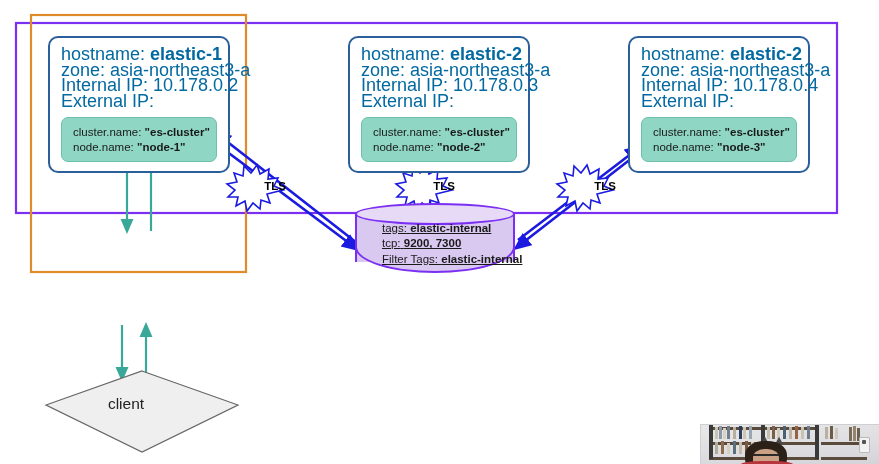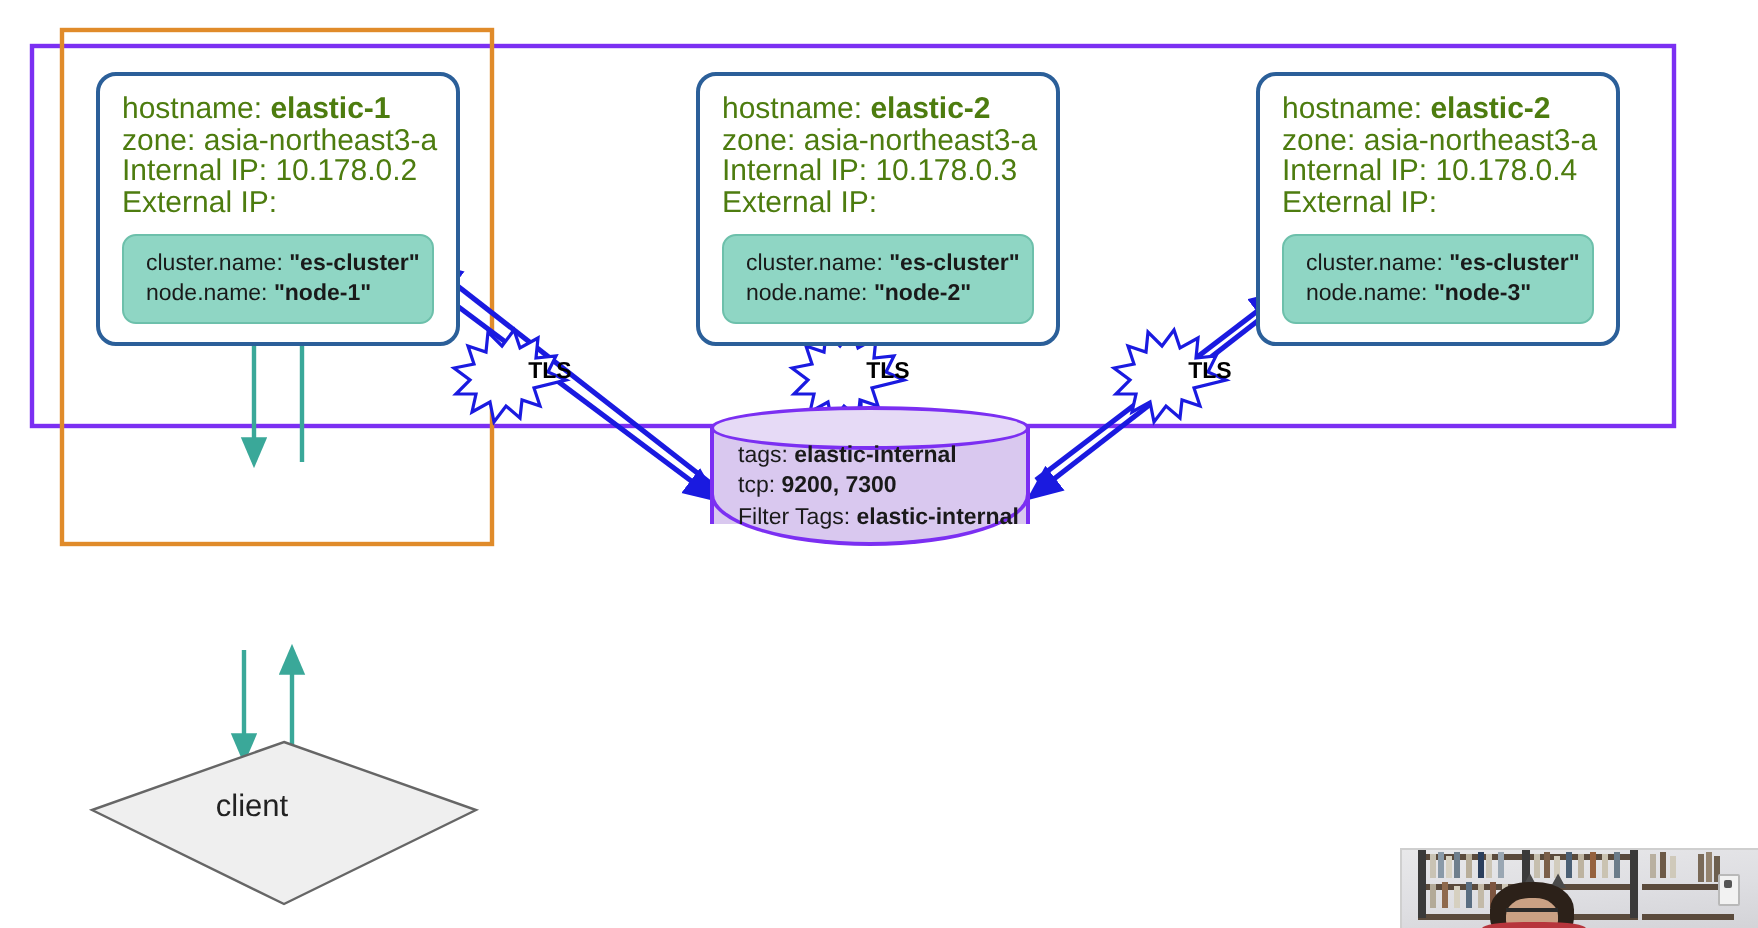--- a/index.html
+++ b/index.html
@@ -16,22 +16,22 @@
   
   .node-box{
     position:absolute;
     background:#ffffff;
     border:2px solid #2b5f99;
     border-radius:10px;
     box-sizing:border-box;
   }
   .node-lines{
     padding:9px 0 0 11px;
-    font-size:15px;
-    color:#4d7c0f;
+    font-size:18px;
+    color:#0369a1;
     line-height:15.6px;
   }
   .node-lines div{white-space:nowrap;}
   .node-lines b{font-weight:bold;}
   .cfg-box{
     position:absolute;
     left:11px;right:11px;
     background:#8fd6c4;
     border:1px solid #6dc0ab;
     border-radius:7px;
@@ -230,21 +230,21 @@
            <b>"es-cluster"</b></div>
       <div><span>node.name:</span>
            <b>"node-3"</b></div>
     </div>
   </div>
 
   <div class="cyl" style="left:355px;top:203px;width:160px;height:70px;">
     <div class="body" style="top:11px;height:48px;background:#d9c8ef;border-left:2px solid #7b2ff2;border-right:2px solid #7b2ff2;"></div>
     <div class="body" style="top:44px;height:26px;background:#d9c8ef;border:2px solid #7b2ff2;border-top:none;border-radius:0 0 80px 80px / 0 0 26px 26px;"></div>
     <div class="top" style="height:22px;background:#e6daf6;border:2px solid #7b2ff2;"></div>
-    <div class="txt" style="left:14px;top:18px;">
+    <div class="txt" style="left:27px;top:18px;text-decoration:underline;">
       <div><span>tags:</span>
            <b>elastic-internal</b></div>
       <div><span>tcp:</span>
            <b>9200, 7300</b></div>
       <div><span>Filter Tags:</span>
            <b>elastic-internal</b></div>
     </div>
   </div>
 
 

